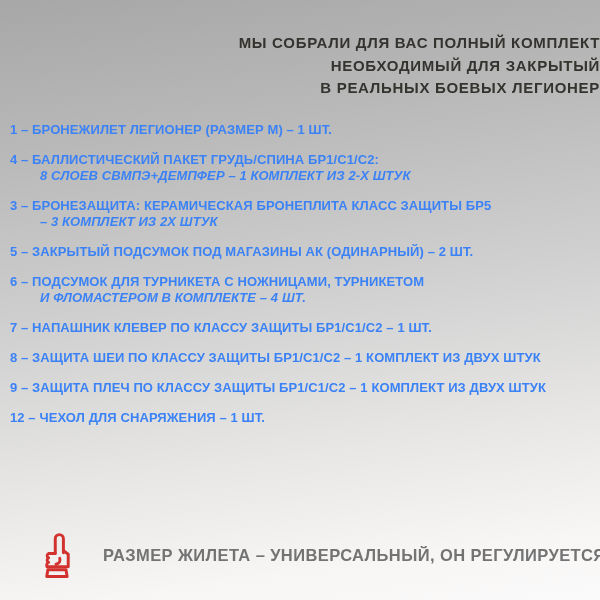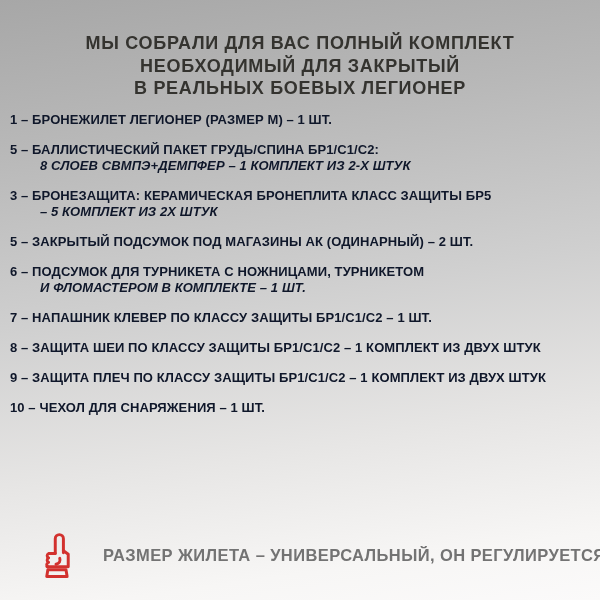--- a/index.html
+++ b/index.html
@@ -18,33 +18,33 @@
       #e7e6e5 72%,
       #f7f6f5 90%,
       #fbfafa 100%);
     position: relative;
   }
   .title {
     position: absolute;
     top: 32px;
     left: 0;
     right: 0;
-    text-align: center;
+    text-align: right;
     font-weight: bold;
-    font-size: 18px;
+    font-size: 15px;
     line-height: 22.5px;
     letter-spacing: 0.7px;
     color: #34332f;
   }
   .kit-list {
     position: absolute;
-    top: 112px;
+    top: 122px;
     left: 10px;
     right: 0;
-    color: #0f172a;
+    color: #3b82f6;
     font-weight: bold;
     font-size: 13px;
     line-height: 16px;
     letter-spacing: 0.1px;
   }
   .kit-item {
     margin-bottom: 14px;
   }
   .kit-line {
     white-space: nowrap;
@@ -82,45 +82,45 @@
     <div>МЫ СОБРАЛИ ДЛЯ ВАС ПОЛНЫЙ КОМПЛЕКТ</div>
     <div>НЕОБХОДИМЫЙ ДЛЯ ЗАКРЫТЫЙ</div>
     <div>В РЕАЛЬНЫХ БОЕВЫХ ЛЕГИОНЕР</div>
   </header>
 
   <section class="kit-list">
     <div class="kit-item">
       <div class="kit-line">1 – БРОНЕЖИЛЕТ ЛЕГИОНЕР (РАЗМЕР М) – 1 ШТ.</div>
     </div>
     <div class="kit-item">
-      <div class="kit-line">5 – БАЛЛИСТИЧЕСКИЙ ПАКЕТ ГРУДЬ/СПИНА БР1/С1/С2:</div>
+      <div class="kit-line">4 – БАЛЛИСТИЧЕСКИЙ ПАКЕТ ГРУДЬ/СПИНА БР1/С1/С2:</div>
       <div class="kit-line cont">8 СЛОЕВ СВМПЭ+ДЕМПФЕР – 1 КОМПЛЕКТ ИЗ 2-Х ШТУК</div>
     </div>
     <div class="kit-item">
       <div class="kit-line">3 – БРОНЕЗАЩИТА: КЕРАМИЧЕСКАЯ БРОНЕПЛИТА КЛАСС ЗАЩИТЫ БР5</div>
-      <div class="kit-line cont">– 5 КОМПЛЕКТ ИЗ 2Х ШТУК</div>
+      <div class="kit-line cont">– 3 КОМПЛЕКТ ИЗ 2Х ШТУК</div>
     </div>
     <div class="kit-item">
       <div class="kit-line">5 – ЗАКРЫТЫЙ ПОДСУМОК ПОД МАГАЗИНЫ АК (ОДИНАРНЫЙ) – 2 ШТ.</div>
     </div>
     <div class="kit-item">
       <div class="kit-line">6 – ПОДСУМОК ДЛЯ ТУРНИКЕТА С НОЖНИЦАМИ, ТУРНИКЕТОМ</div>
-      <div class="kit-line cont">И ФЛОМАСТЕРОМ В КОМПЛЕКТЕ – 1 ШТ.</div>
+      <div class="kit-line cont">И ФЛОМАСТЕРОМ В КОМПЛЕКТЕ – 4 ШТ.</div>
     </div>
     <div class="kit-item">
       <div class="kit-line">7 – НАПАШНИК КЛЕВЕР ПО КЛАССУ ЗАЩИТЫ БР1/С1/С2 – 1 ШТ.</div>
     </div>
     <div class="kit-item">
       <div class="kit-line">8 – ЗАЩИТА ШЕИ ПО КЛАССУ ЗАЩИТЫ БР1/С1/С2 – 1 КОМПЛЕКТ ИЗ ДВУХ ШТУК</div>
     </div>
     <div class="kit-item">
       <div class="kit-line">9 – ЗАЩИТА ПЛЕЧ ПО КЛАССУ ЗАЩИТЫ БР1/С1/С2 – 1 КОМПЛЕКТ ИЗ ДВУХ ШТУК</div>
     </div>
     <div class="kit-item">
-      <div class="kit-line">10 – ЧЕХОЛ ДЛЯ СНАРЯЖЕНИЯ – 1 ШТ.</div>
+      <div class="kit-line">12 – ЧЕХОЛ ДЛЯ СНАРЯЖЕНИЯ – 1 ШТ.</div>
     </div>
   </section>
 
   <footer class="size-note">
     <svg class="hand" width="40" height="56" viewBox="0 0 54 66" fill="none" stroke="#d2312e" stroke-width="4" stroke-linecap="round" stroke-linejoin="round">
 
       <path d="M26 31 V 11 a 5.5 5.5 0 0 1 11 0 V 30"></path>
 
       <path d="M37 27 l 6.5 5 V 49 H 15"></path>
 

